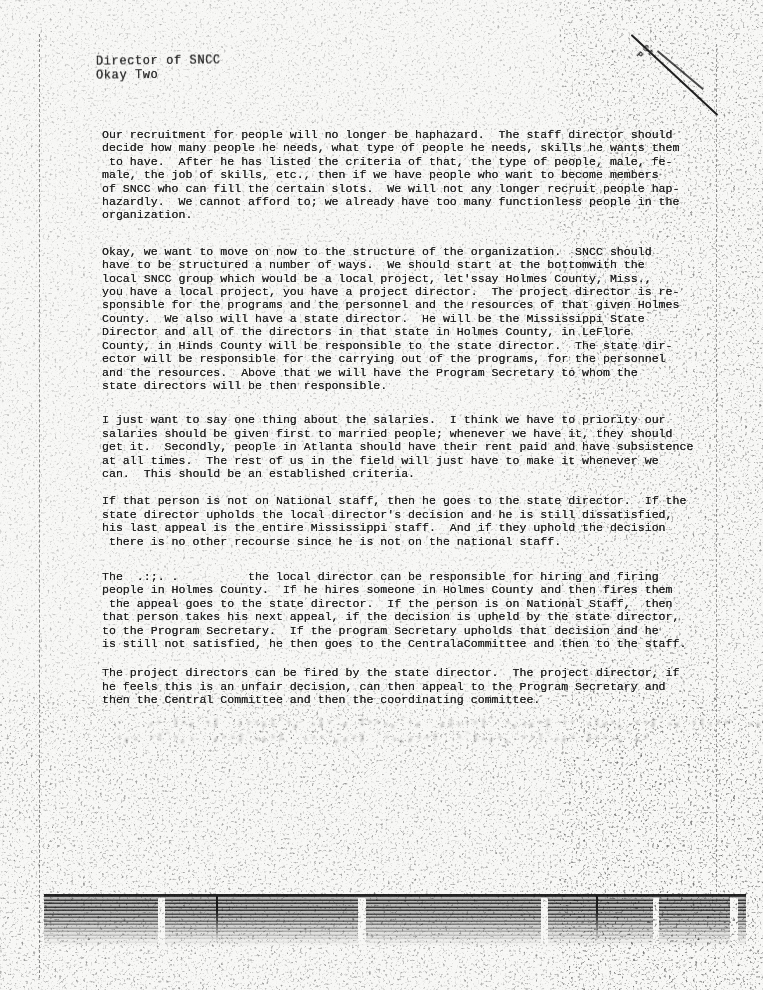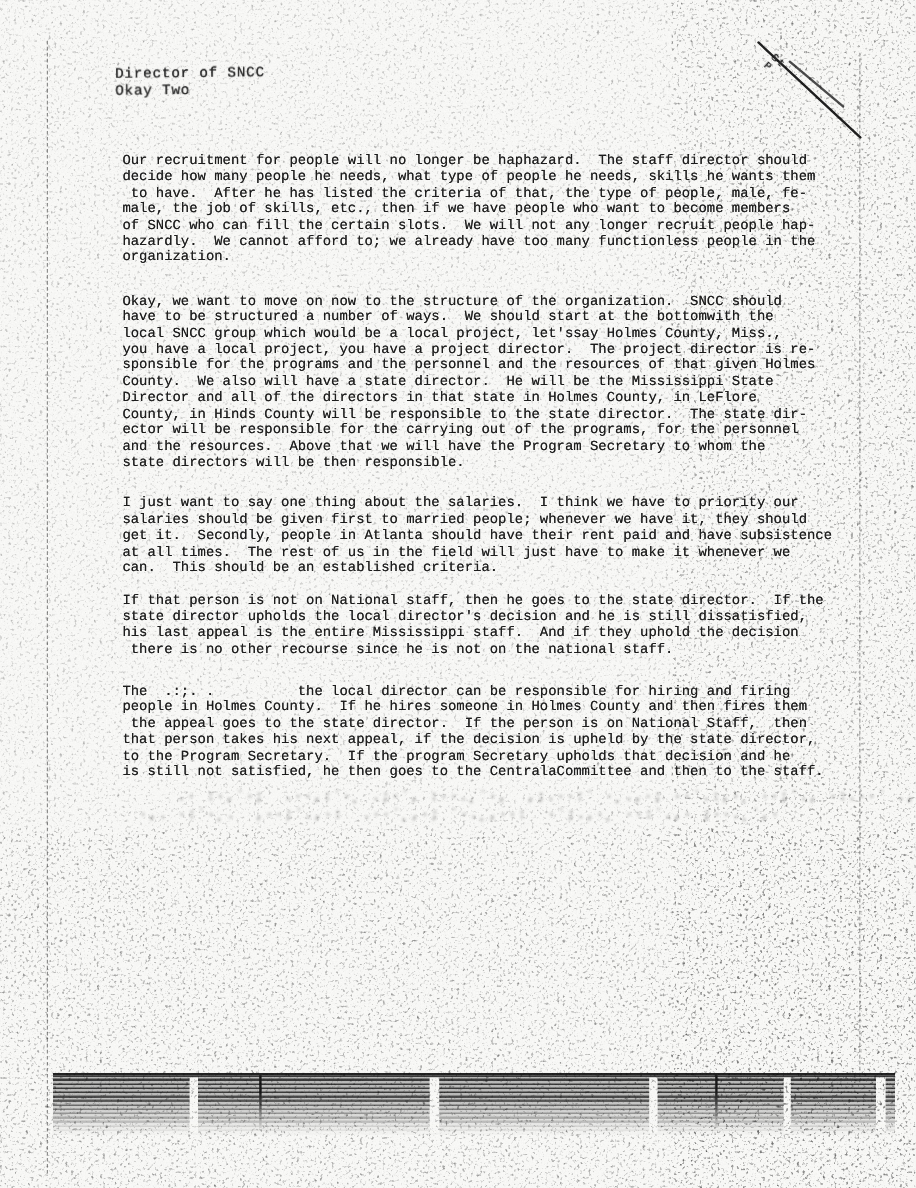--- a/index.html
+++ b/index.html
@@ -125,20 +125,23 @@
     <div class="para p5">If that person is not on National staff, then he goes to the state director.  If the
 state director upholds the local director's decision and he is still dissatisfied,
 his last appeal is the entire Mississippi staff.  And if they uphold the decision
  there is no other recourse since he is not on the national staff.</div>
     <div class="para p4">The  .:;. .          the local director can be responsible for hiring and firing
 people in Holmes County.  If he hires someone in Holmes County and then fires them
  the appeal goes to the state director.  If the person is on National Staff,  then
 that person takes his next appeal, if the decision is upheld by the state director,
 to the Program Secretary.  If the program Secretary upholds that decision and he
 is still not satisfied, he then goes to the CentralaCommittee and then to the staff.</div>
+    <div class="para p6">The project directors can be fired by the state director.  The project director, if
+he feels this is an unfair decision, can then appeal to the Program Secretary and
+then the Central Committee and then the coordinating committee.</div>
     <div class="smudge s1">.· :·,˙·;  .··,:˙·¸ .;·˙, :··.¸˙·,  ,;.··:˙ ·¸.,·; ··˙.:,·¸ ··;˙., ·:.··˙ .,·</div>
     <div class="smudge s2">·,. ·:˙·¸.  ,··;˙.,·:  .··˙¸,·; ˙·.¸,··:  ·˙;.,·¸ ··:˙.,· ;··.¸˙,·</div>
   </div>
 
   <div class="band">
     <i class="g1"></i>
     <i class="g2"></i>
     <i class="g3"></i>
     <i class="g4"></i>
     <i class="g5"></i>

